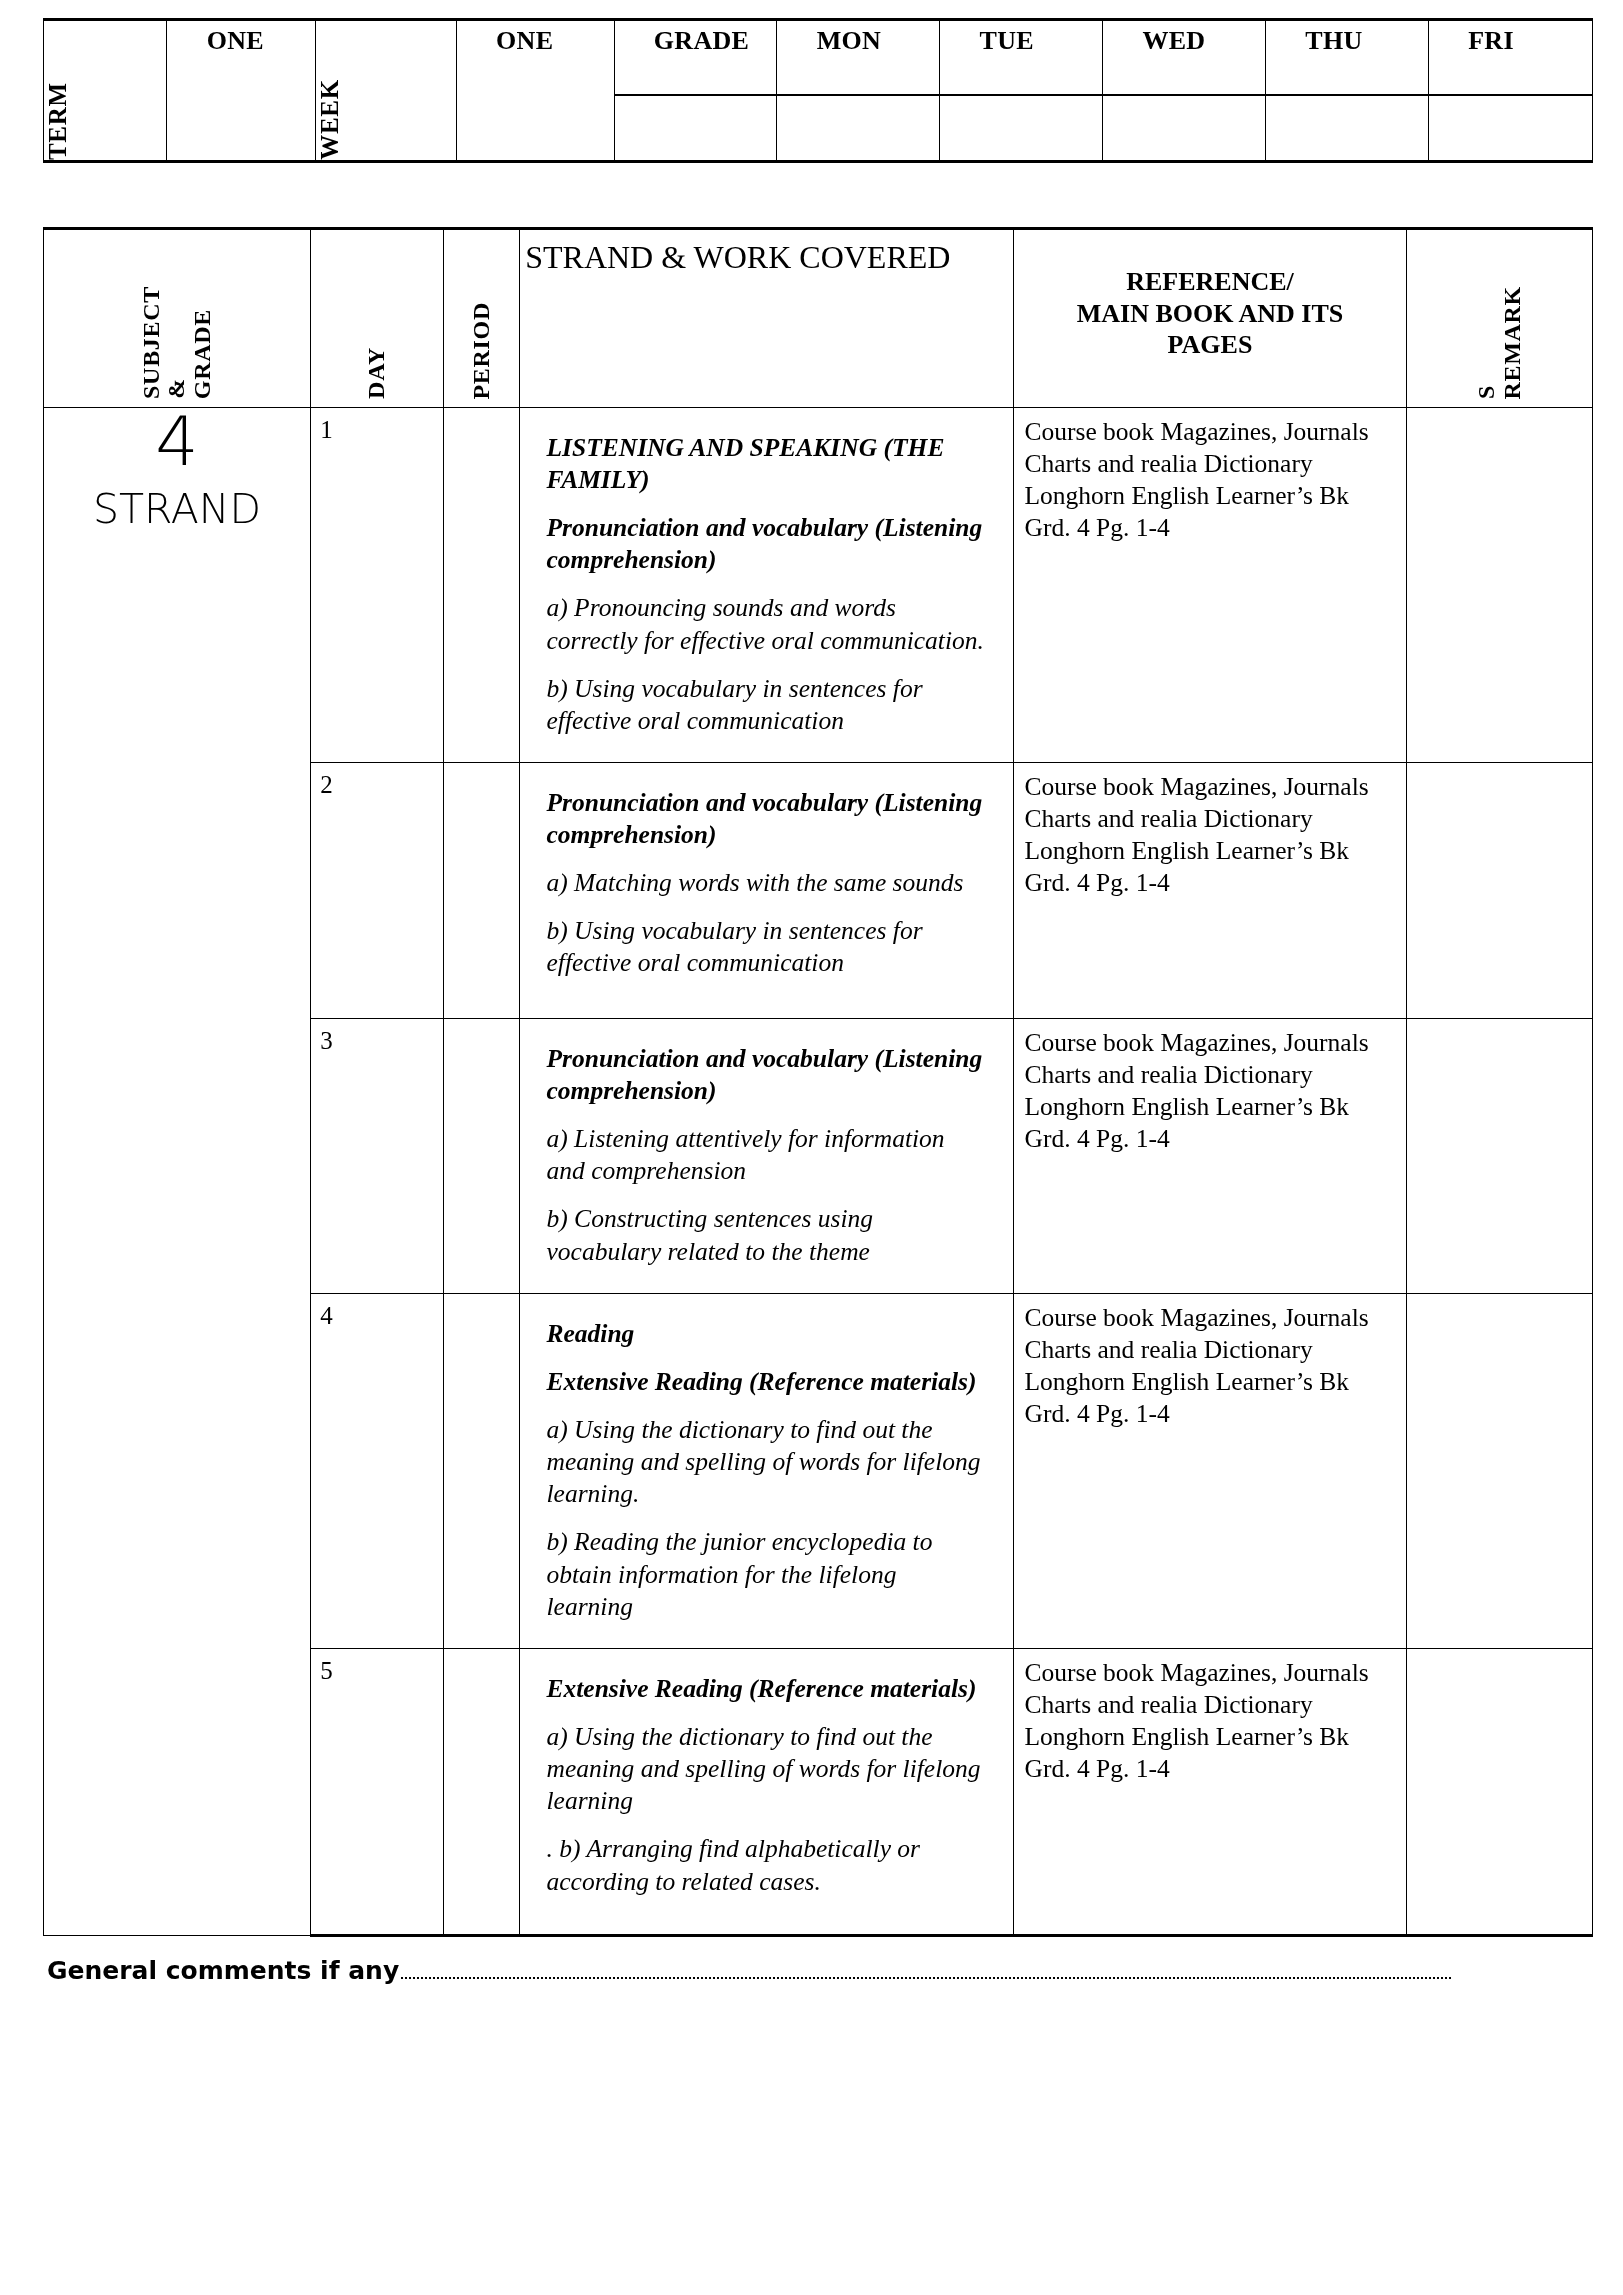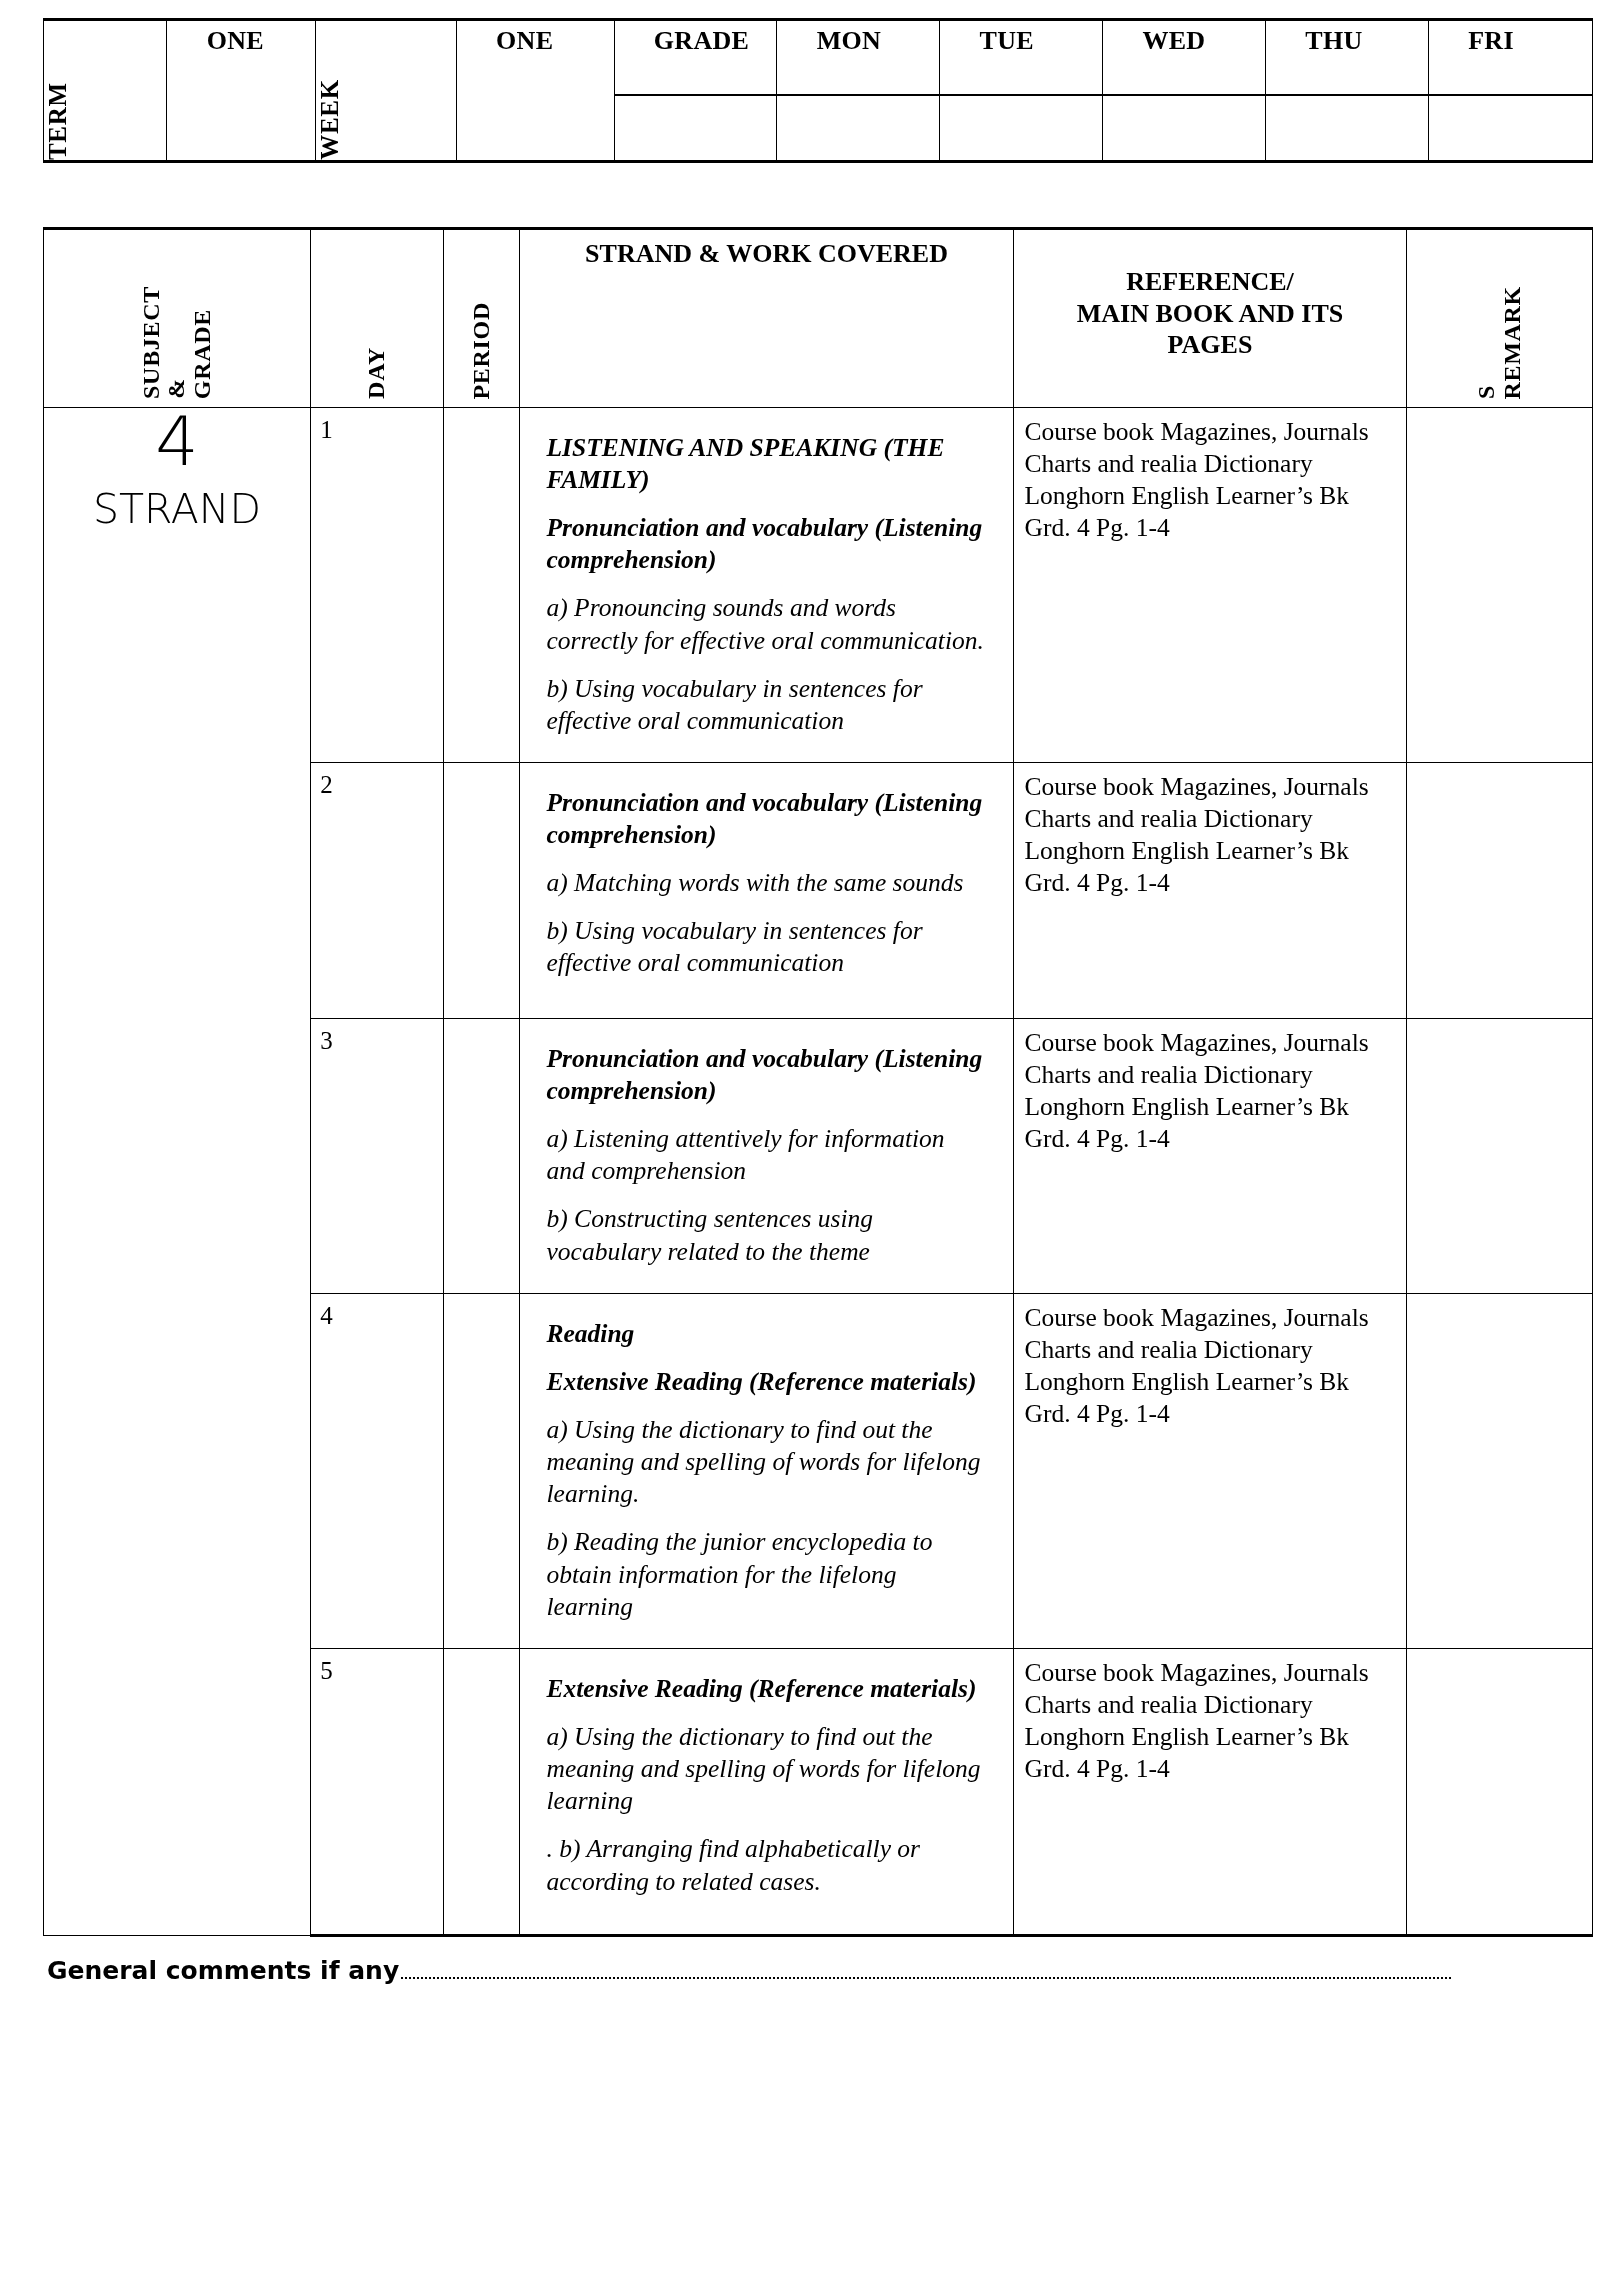--- a/index.html
+++ b/index.html
@@ -95,24 +95,24 @@
     font-family: "Liberation Serif", serif;
     font-weight: bold;
     font-size: 26px;
     line-height: 1.22;
     text-align: center;
     padding: 7.9px 6.5px 0 6.5px;
     margin-top: 28px;
   }
   .hdr-left {
     font-family: "Liberation Serif", serif;
-    font-weight: bold;
-    font-size: 26px;
+    font-weight: normal;
+    font-size: 32px;
     line-height: 1.22;
-    text-align: center;
+    text-align: left;
     padding: 7.9px 5.2px 0 5.2px;
   }
   .rot-hdr-wrap {
     position: absolute;
     left: 0; top: 0;
     width: 100%; height: 100%;
     display: flex;
     align-items: flex-end;
     justify-content: center;
   }

